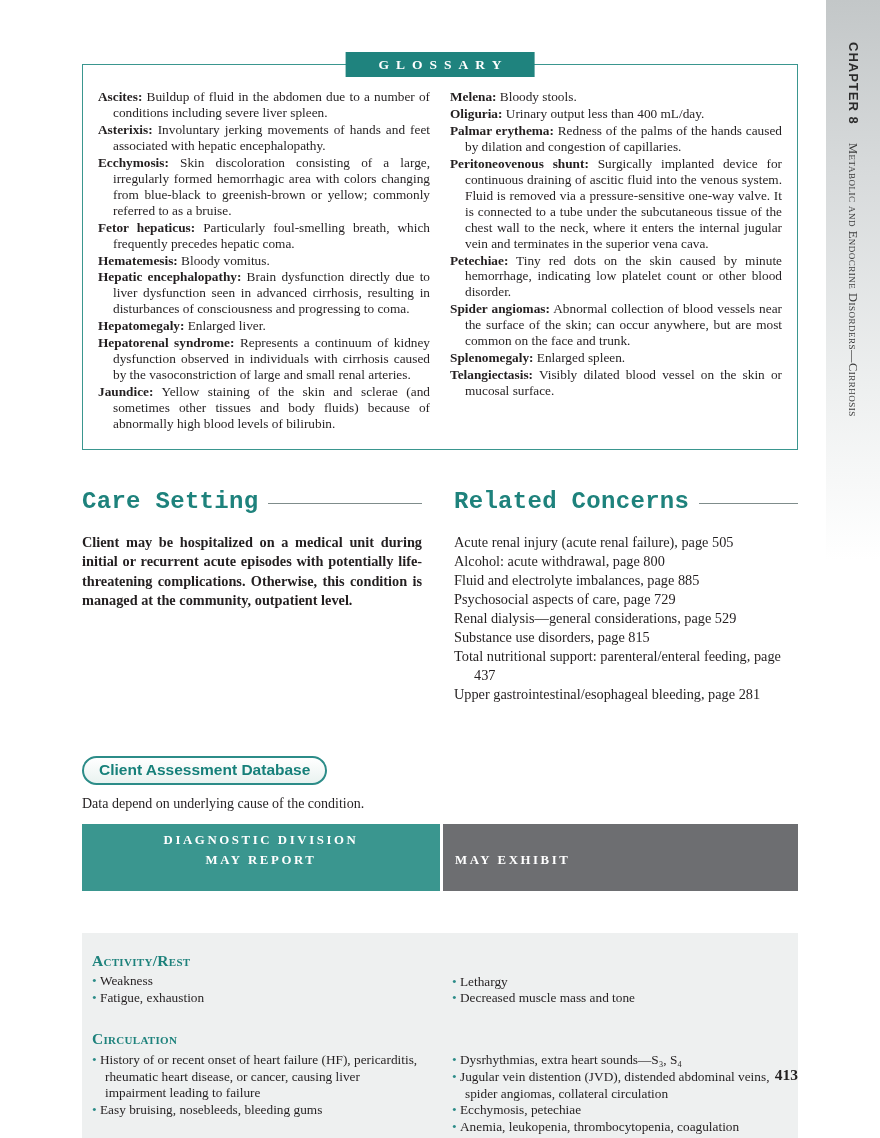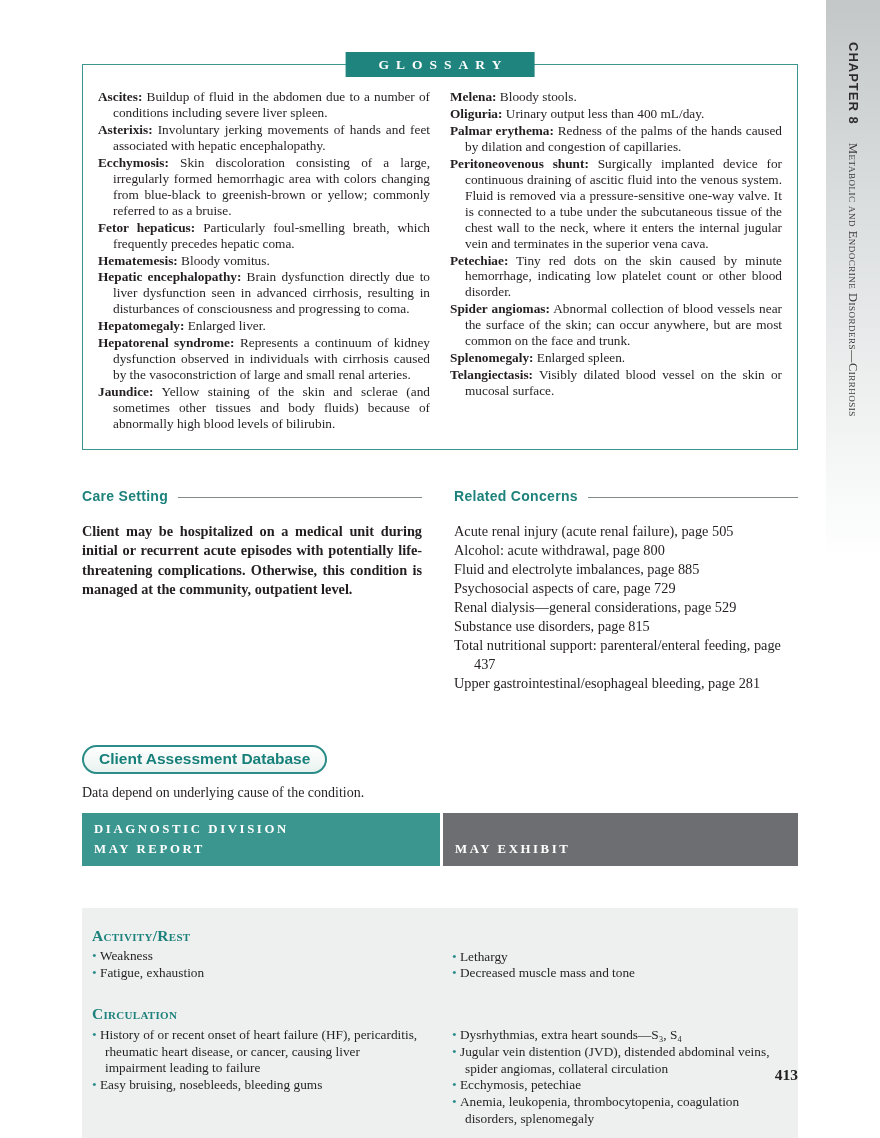--- a/index.html
+++ b/index.html
@@ -24,36 +24,36 @@
   .gl-cols{display:flex;gap:20px;}
   .gl-col{flex:1;min-width:0;}
   .gl-entry{margin:0 0 1px;font-size:13.3px;line-height:1.2;text-align:justify;
       padding-left:15px;text-indent:-15px;}
   .gl-entry b{font-weight:bold;}
   
   .two-col{display:flex;gap:32px;margin-top:38px;}
   .col-left{width:340px;flex:none;}
   .col-right{flex:1;min-width:0;}
   .sec-head{display:flex;align-items:center;gap:10px;}
-  .sec-head .txt{font-family:Liberation Sans, sans-serif;font-weight:bold;font-size:14px;
+  .sec-head .txt{font-family:Liberation Mono, monospace;font-weight:bold;font-size:24px;
       color:#1e827c;letter-spacing:.3px;white-space:nowrap;}
   .sec-head .rule{flex:1;height:1px;background:#7f8c8b;margin-top:3px;}
   .care-body{margin-top:18px;font-size:14.3px;line-height:1.36;text-align:justify;font-weight:bold;}
   .rc-list{margin:18px 0 8px;padding:0;list-style:none;font-size:14.3px;line-height:1.33;}
   .rc-list li{padding-left:20px;text-indent:-20px;}
   
   .cad-pill{display:inline-block;margin-top:44px;border:2px solid #2c8c88;border-radius:16px;
       padding:3px 15px 4px;background:linear-gradient(#ffffff,#e9f2f0);
       font-family:"Liberation Sans",sans-serif;font-weight:bold;font-size:15.5px;color:#17807a;}
   .cad-note{margin-top:11px;font-size:14px;}
   
   .atable{margin-top:12px;}
   .at-head{display:grid;grid-template-columns:358px 1fr;column-gap:3px;}
   .at-head .cell{color:#ffffff;font-weight:bold;font-size:12.8px;letter-spacing:2.6px;
-      padding:7px 12px 6px;line-height:1.55;}
+      padding:7px 12px 20px;line-height:1.55;text-align:center;}
   .at-head .c1{background:#3a968f;}
   .at-head .c2{background:#6d6e71;display:flex;align-items:flex-end;}
   .at-body{background:#eef0f0;padding:10px 0 6px;margin-top:42px;}
   .at-sec{display:grid;grid-template-columns:358px 1fr;}
   .at-sec .lcell{padding:0 18px 0 10px;}
   .at-sec .rcell{padding:0 14px 0 12px;}
   .sec-title{font-variant:small-caps;font-weight:bold;font-size:15.5px;color:#1e827c;
       margin:9px 0 3px;line-height:1.2;letter-spacing:.3px;}
   .blist{margin:0;padding:0;list-style:none;font-size:13.3px;line-height:1.26;}
   .blist li{padding-left:13px;text-indent:-13px;}

